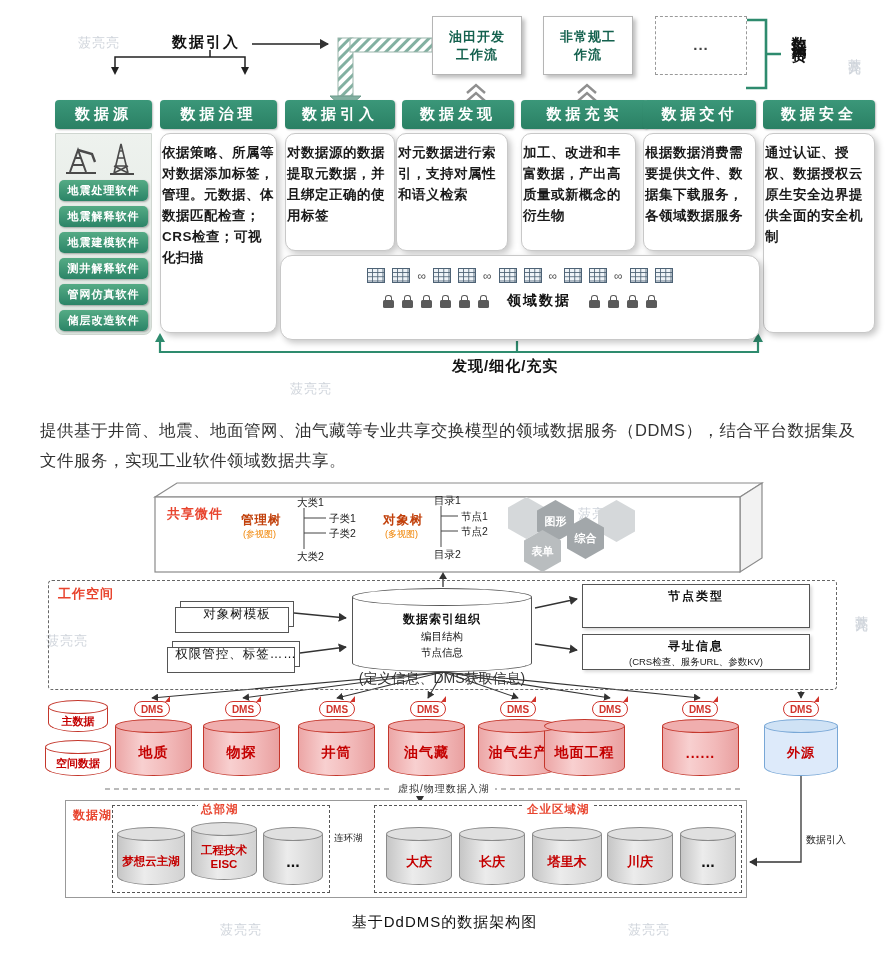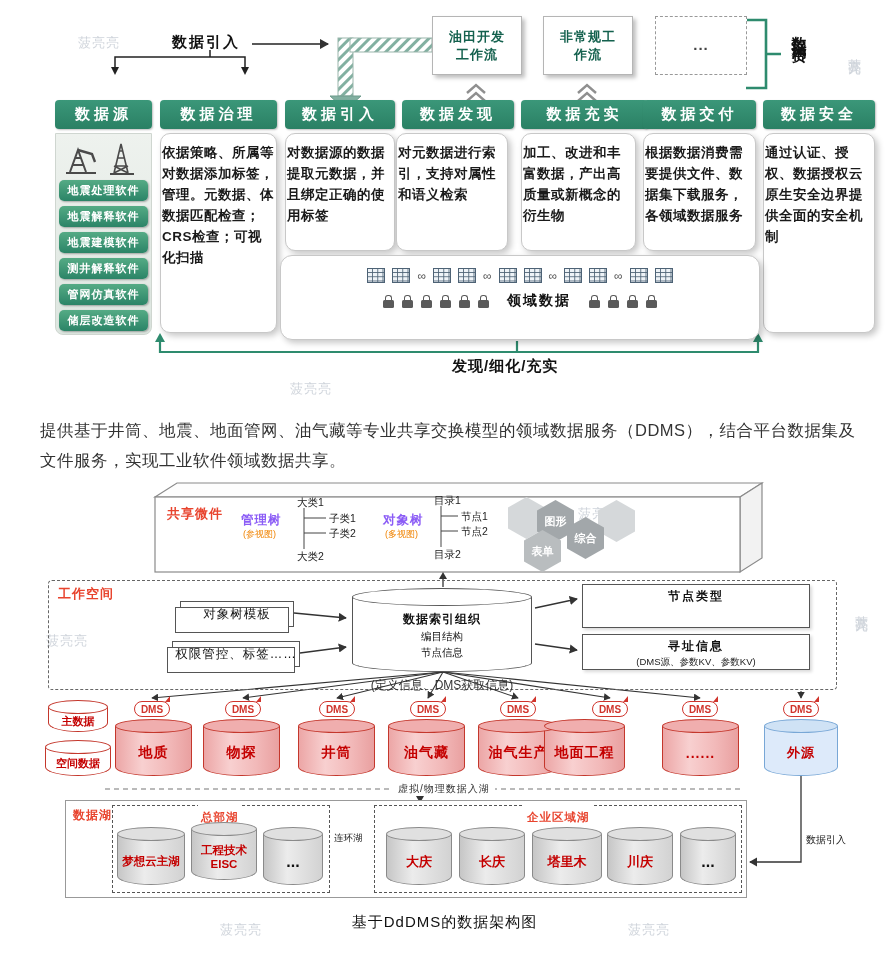--- a/index.html
+++ b/index.html
@@ -43,21 +43,21 @@
   .lock::before{content:"";position:absolute;top:-5px;left:2px;width:5px;height:4px;
       border:1.5px solid #5a5a5a;border-bottom:none;border-radius:3px 3px 0 0;}
   .ddlabel{font-weight:bold;font-size:14px;letter-spacing:2px;color:#111;margin:0 10px;}
 
   
   .desc{position:absolute;left:40px;top:398px;width:818px;font-size:16.5px;color:#333;
       line-height:1.85;letter-spacing:.5px;}
 
   
   .redlbl{color:#e8442e;font-weight:bold;font-size:13px;letter-spacing:1px;}
-  .treelbl{color:#8b5cf6;font-weight:bold;font-size:12.5px;letter-spacing:1px;}
+  .treelbl{color:#c2410c;font-weight:bold;font-size:12.5px;letter-spacing:1px;}
   .treesub{color:#f08300;font-size:9px;}
   .tnode{position:absolute;font-size:10.5px;color:#222;line-height:1.1;}
   .hex{position:absolute;width:37px;height:42px;clip-path:polygon(50% 0,100% 25%,100% 75%,50% 100%,0 75%,0 25%);
       display:flex;align-items:center;justify-content:center;color:#fff;font-weight:bold;font-size:11px;}
   .wsbox{position:absolute;left:48px;top:580px;width:789px;height:110px;border:1.6px dashed #666;
       border-radius:4px;box-sizing:border-box;background:transparent;}
   .stackbox{position:absolute;background:#fff;border:1px solid #555;display:flex;align-items:center;
       justify-content:center;font-size:12.5px;color:#111;z-index:1;letter-spacing:1px;}
   .stackbox::before{content:"";position:absolute;left:-6px;top:5px;width:100%;height:100%;
       border:1px solid #555;background:#fff;z-index:-1;}
@@ -79,31 +79,31 @@
   .cyl.gray .cyl-body{color:#c40000;font-weight:bold;font-size:11.5px;}
   .cyl.blue{--bc:#78a7d6;--tf:#cfe2f5;--bf:#ddeafa;}
   .cyl.blue .cyl-body{color:#c40000;font-weight:bold;font-size:13px;letter-spacing:1px;}
   .cyl.whitered{--bc:#c4372c;--tf:#fff;--bf:#fff;}
   .cyl.whitered .cyl-body{color:#c40000;font-weight:bold;font-size:11px;}
   .cyl.idx{--bc:#555;--tf:#fff;--bf:#fff;}
   .cyl.idx .cyl-top{height:18px;}
   .cyl.idx .cyl-body{top:9px;flex-direction:column;justify-content:flex-start;padding-top:14px;color:#111;}
   .idx-l1{font-weight:bold;font-size:12px;letter-spacing:1px;}
   .idx-l2{font-size:10.5px;margin-top:2px;}
-  .idx-l4{font-size:12px;margin-top:17px;color:#333;}
+  .idx-l4{font-size:14px;margin-top:10px;color:#333;}
 
   .dms{position:absolute;width:36px;height:16px;background:#fff;border:1.2px solid #d0342c;color:#d0342c;
       font-weight:bold;font-size:10px;display:flex;align-items:center;justify-content:center;
       z-index:3;border-radius:8px;box-sizing:border-box;}
   .dms::after{content:"";position:absolute;top:-6px;right:-1px;width:0;height:0;
       border-left:5px solid transparent;border-bottom:6px solid #d0342c;}
   .lakebox{position:absolute;left:65px;top:800px;width:682px;height:98px;border:1px solid #999;
       background:#fff;box-sizing:border-box;}
   .dashsub{position:absolute;border:1.3px dashed #555;box-sizing:border-box;}
-  .lakelbl{position:absolute;color:#e8442e;font-weight:bold;font-size:11.5px;letter-spacing:1px;z-index:2;background:#fff;padding:8px 3px;}
+  .lakelbl{position:absolute;color:#e8442e;font-weight:bold;font-size:11.5px;letter-spacing:1px;z-index:2;background:#fff;padding:0 3px;}
   .smalltext{position:absolute;font-size:10px;color:#222;}
   .entrylbl{position:absolute;left:393px;top:782px;font-size:10px;color:#333;background:#fff;padding:0 5px;z-index:2;letter-spacing:1px;}
   .caption{position:absolute;left:0;top:913px;width:889px;text-align:center;font-size:15px;color:#111;letter-spacing:1px;}
   .preline{white-space:pre-line;}
   .refine{position:absolute;left:452px;top:357px;font-weight:bold;font-size:15px;letter-spacing:1px;color:#111;}
 </style>
 </head>
 <body>
 
 <div class="page">
@@ -294,21 +294,21 @@
       <span class="idx-l2">节点信息</span>
       <span class="idx-l4">(定义信息、DMS获取信息)</span>
     </div>
   </div>
 
   <div class="infobox" style="left:582px;top:584px;width:228px;height:44px">
     <div class="ib-title">节点类型</div>
   </div>
   <div class="infobox" style="left:582px;top:634px;width:228px;height:36px">
     <div class="ib-title">寻址信息</div>
-    <div class="ib-body" style="white-space: pre-line;">(DMS源、参数KV、参数KV)</div>
+    <div class="ib-body" style="white-space: pre-line;">(CRS检查、服务URL、参数KV)</div>
   </div>
 
   <div class="cyl whitered" style="left:48px;top:700px;width:60px;height:32px">
     <div class="cyl-top"></div>
     <div class="cyl-body">
         <span>主数据</span>
       </div>
   </div>
   <div class="cyl whitered" style="left:45px;top:740px;width:66px;height:36px">
     <div class="cyl-top"></div>

